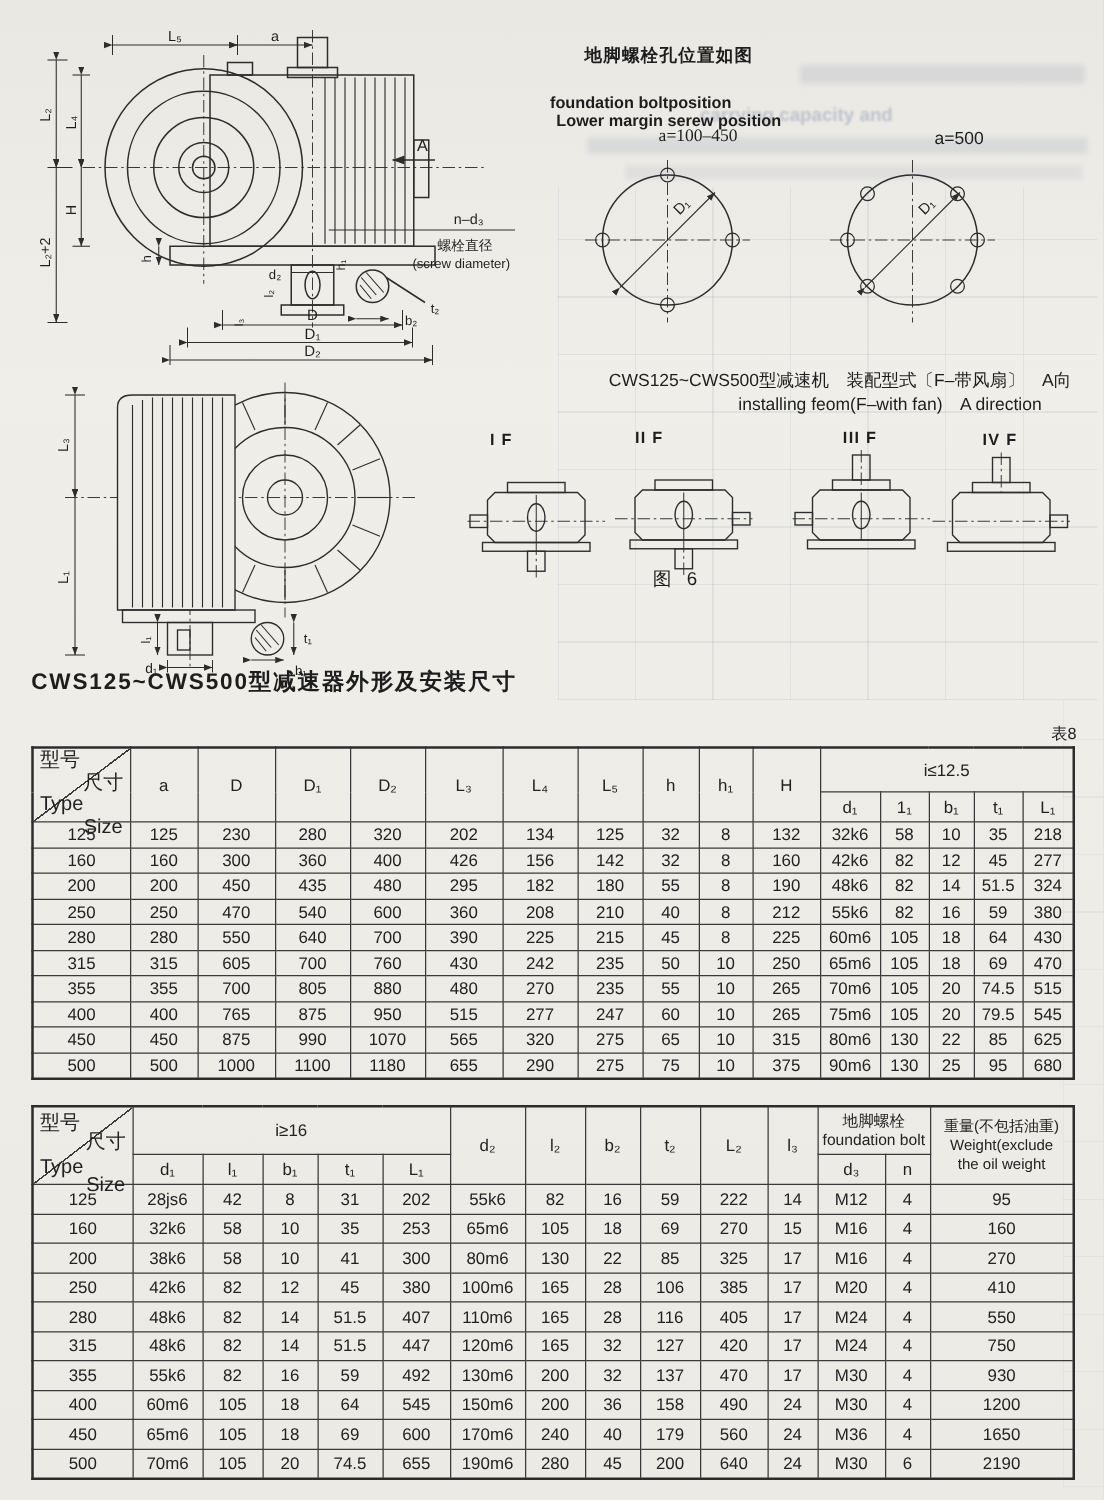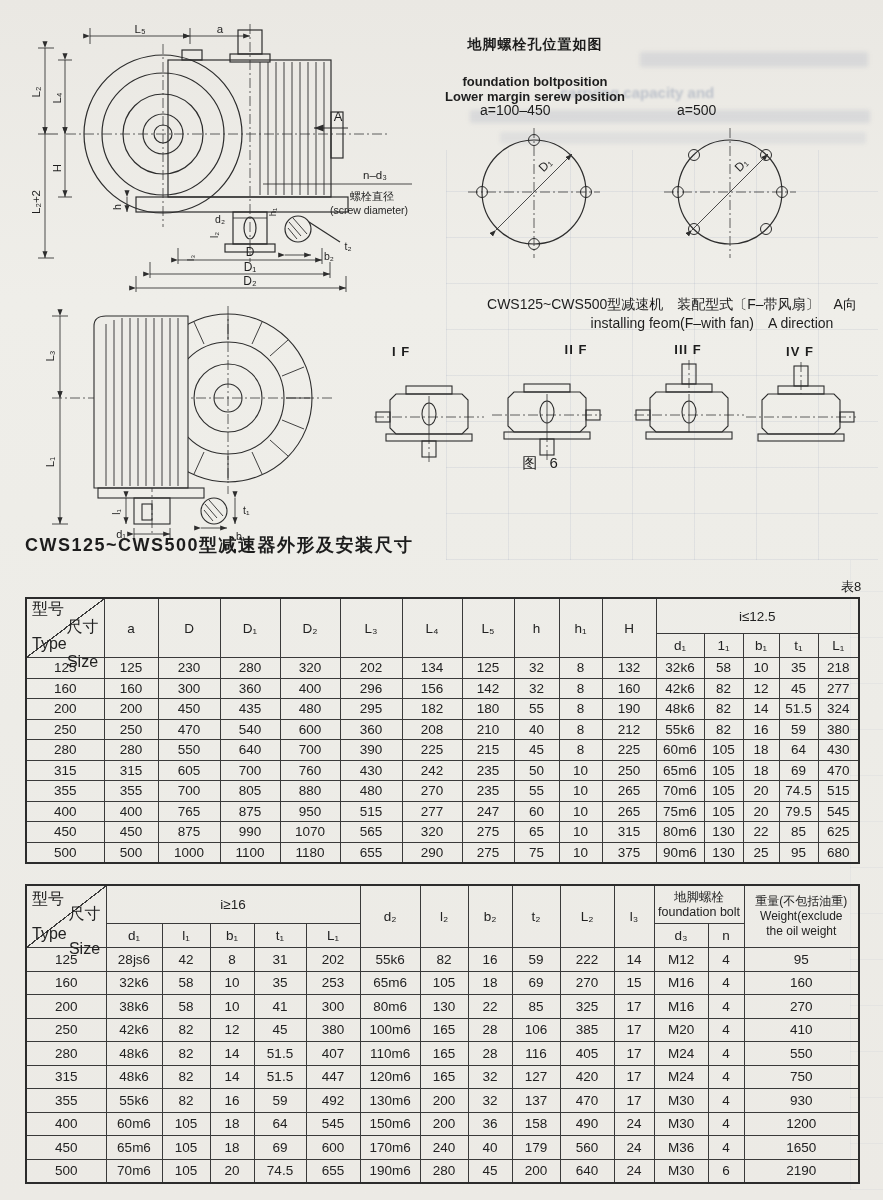--- a/index.html
+++ b/index.html
@@ -212,23 +212,23 @@
       <text transform="translate(82 222) rotate(-90)" font-size="10">l₁</text>
       <text x="88" y="248" text-anchor="end" font-size="11">d₁</text>
       <text x="198" y="250" text-anchor="start" font-size="10.5">b₁</text>
       <text x="205" y="224" text-anchor="start" font-size="10.5">t₁</text>
     </g>
   </svg>
 
   <div class="layer" style="left:440px;top:32px;width:443px;height:236px;">
     <div class="abs bp-head-cn" style="left:0;top:4px;width:190px;text-align:center;">地脚螺栓孔位置如图</div>
     <div class="abs bp-head-en" style="left:0;top:26px;width:190px;text-align:center;margin-top:31px;">Lower margin serew position</div>
-    <div class="abs bp-head-en" style="left:0;top:42px;width:190px;text-align:center;">foundation boltposition</div>
-    <div class="abs bp-a" style="left:40px;top:70px;width:110px;text-align:left;">a=100–450</div>
-    <div class="abs bp-a" style="left:237px;top:70px;width:110px;text-align:left;">a=500</div>
+    <div class="abs bp-head-en" style="left:0;top:42px;width:190px;">foundation boltposition</div>
+    <div class="abs bp-a" style="left:40px;top:70px;width:110px;text-align:right;font-family:Liberation Serif, serif;">a=100–450</div>
+    <div class="abs bp-a" style="left:237px;top:70px;width:110px;text-align:right;">a=500</div>
     <svg viewBox="0 0 443 136" style="position:absolute;left:0;top:96px;width:443px;height:136px;">
       <defs>
         <marker id="arC" markerWidth="9" markerHeight="8" refX="8" refY="3" orient="auto">
             <path d="M0 0L8 3L0 6Z" fill="#2d2d2d"></path>
           </marker>
       </defs>
 
       <g>
         <line class="cl" x1="28" y1="64" x2="160" y2="64"></line>
         <line class="cl" x1="94" y1="0" x2="94" y2="130"></line>
@@ -254,21 +254,21 @@
           <circle class="ln" cx="326" cy="101" r="5.5"></circle>
         <text transform="translate(304 40) rotate(-45)" font-size="12" text-anchor="middle">D₁</text>
       </g>
     </svg>
   </div>
 
   <div class="layer" style="left:352px;top:296px;width:531px;height:186px;">
     <div class="abs if-line" style="left:90px;top:0;width:460px;text-align:center;">CWS125~CWS500型减速机　装配型式〔F–带风扇〕　A向</div>
     <div class="abs if-line" style="left:170px;top:19px;width:380px;text-align:center;">installing feom(F–with fan)　A direction</div>
     <div class="abs form-label" style="left:40px;top:48px;width:80px;">I F</div>
-    <div class="abs form-label" style="left:156px;top:46px;width:80px;text-align:center;margin-left:28px;">II F</div>
+    <div class="abs form-label" style="left:156px;top:46px;width:80px;">II F</div>
     <div class="abs form-label" style="left:296px;top:46px;width:80px;text-align:center;">III F</div>
     <div class="abs form-label" style="left:408px;top:48px;width:80px;text-align:center;">IV F</div>
 
     <svg viewBox="0 0 110 104" style="position:absolute;left:22px;top:64px;width:110px;height:104px;">
       <line class="cl" x1="0" y1="57" x2="110" y2="57"></line>
       <line class="cl" x1="55" y1="74" x2="55" y2="103"></line>
       <g class="ln" stroke-width="1.1">
         <polygon points="22,34 88,34 94,40 94,68 88,74 22,74 16,68 16,40"></polygon>
         <rect x="32" y="26" width="46" height="8"></rect>
         <rect x="12" y="74" width="86" height="7"></rect>
@@ -394,21 +394,21 @@
           <td>10</td>
           <td>35</td>
           <td>218</td>
         </tr>
         <tr>
           <td>160</td>
           <td>160</td>
           <td>300</td>
           <td>360</td>
           <td>400</td>
-          <td>296</td>
+          <td>426</td>
           <td>156</td>
           <td>142</td>
           <td>32</td>
           <td>8</td>
           <td>160</td>
           <td>42k6</td>
           <td>82</td>
           <td>12</td>
           <td>45</td>
           <td>277</td>

